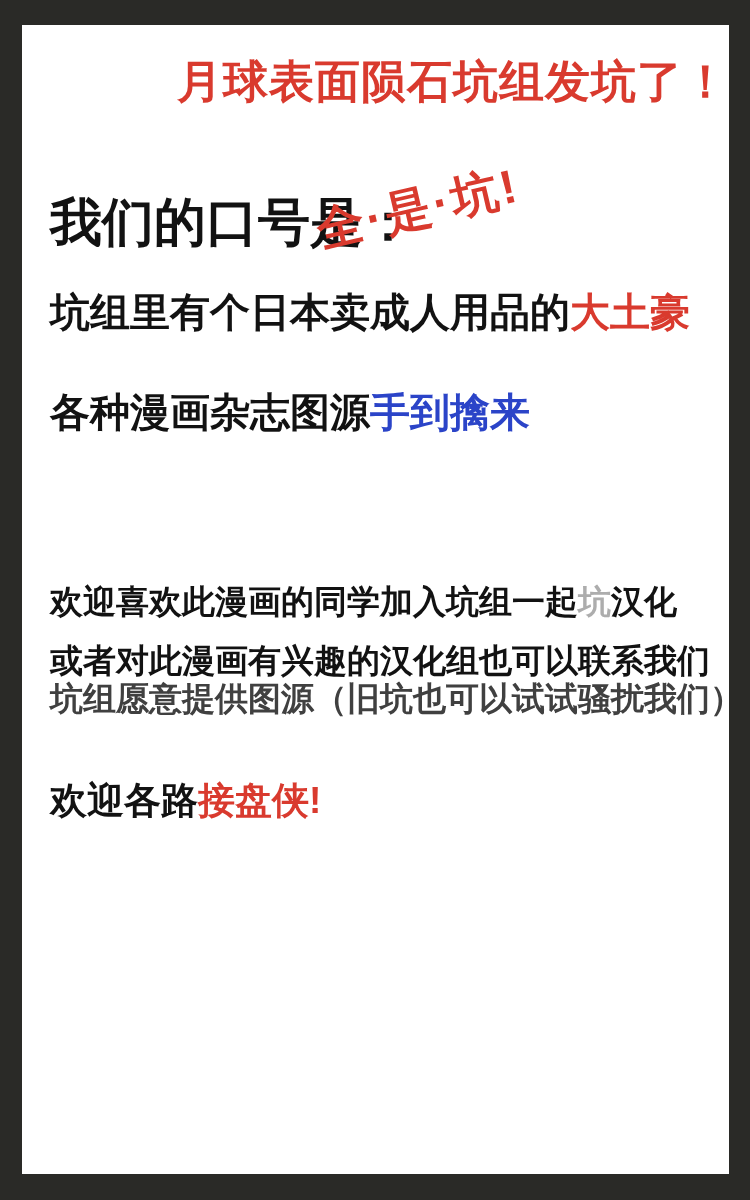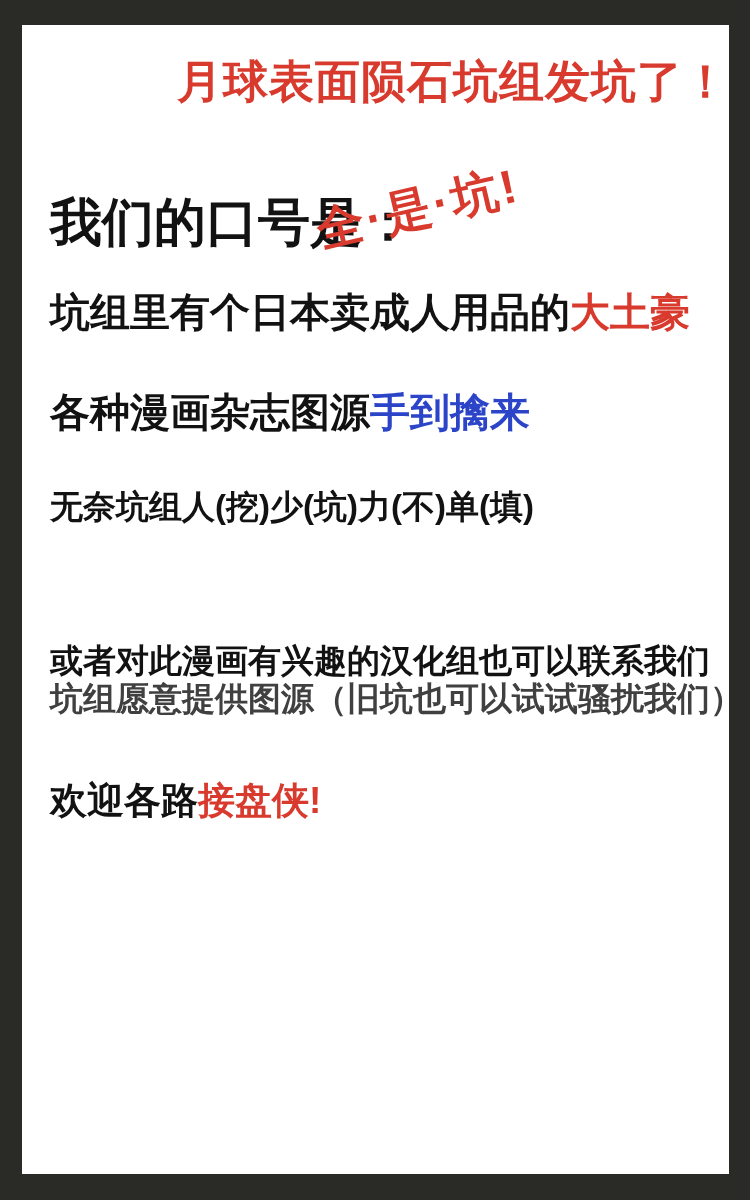--- a/index.html
+++ b/index.html
@@ -63,22 +63,22 @@
     <div class="line title-line" style="color: rgb(217, 58, 46);">月球表面陨石坑组发坑了！</div>
 
     <div class="line slogan-prefix">我们的口号是：</div>
 
     <div class="line slogan-highlight" style="color: rgb(217, 58, 46);">全·是·坑!</div>
 
     <div class="line line-sources"><span style="color: rgb(18, 18, 18);">各种漫画杂志图源</span><span style="color: rgb(43, 68, 200);">手到擒来</span></div>
 
     <div class="line line-tycoon"><span style="color: rgb(18, 18, 18);">坑组里有个日本卖成人用品的</span><span style="color: rgb(217, 58, 46);">大土豪</span></div>
 
-    <div class="line line-short"><span style="color: rgb(18, 18, 18);">无奈坑组人(挖)少(坑)力(不)单(填)</span></div>
 
+    <div class="line line-invite1"><span style="color: rgb(18, 18, 18);">欢迎喜欢此漫画的同学加入坑组一起</span><span style="color: rgb(173, 173, 173);">坑</span><span style="color: rgb(18, 18, 18);">汉化</span></div>
 
     <div class="line line-invite2"><span style="color: rgb(18, 18, 18);">或者对此漫画有兴趣的汉化组也可以联系我们</span></div>
 
     <div class="line line-invite3"><span style="color: #404040;">坑组愿意提供图源（旧坑也可以试试骚扰我们）</span></div>
 
     <div class="line line-closing"><span style="color: rgb(18, 18, 18);">欢迎各路</span><span style="color: rgb(217, 58, 46);">接盘侠!</span></div>
 
   </div>
 </div>
 

